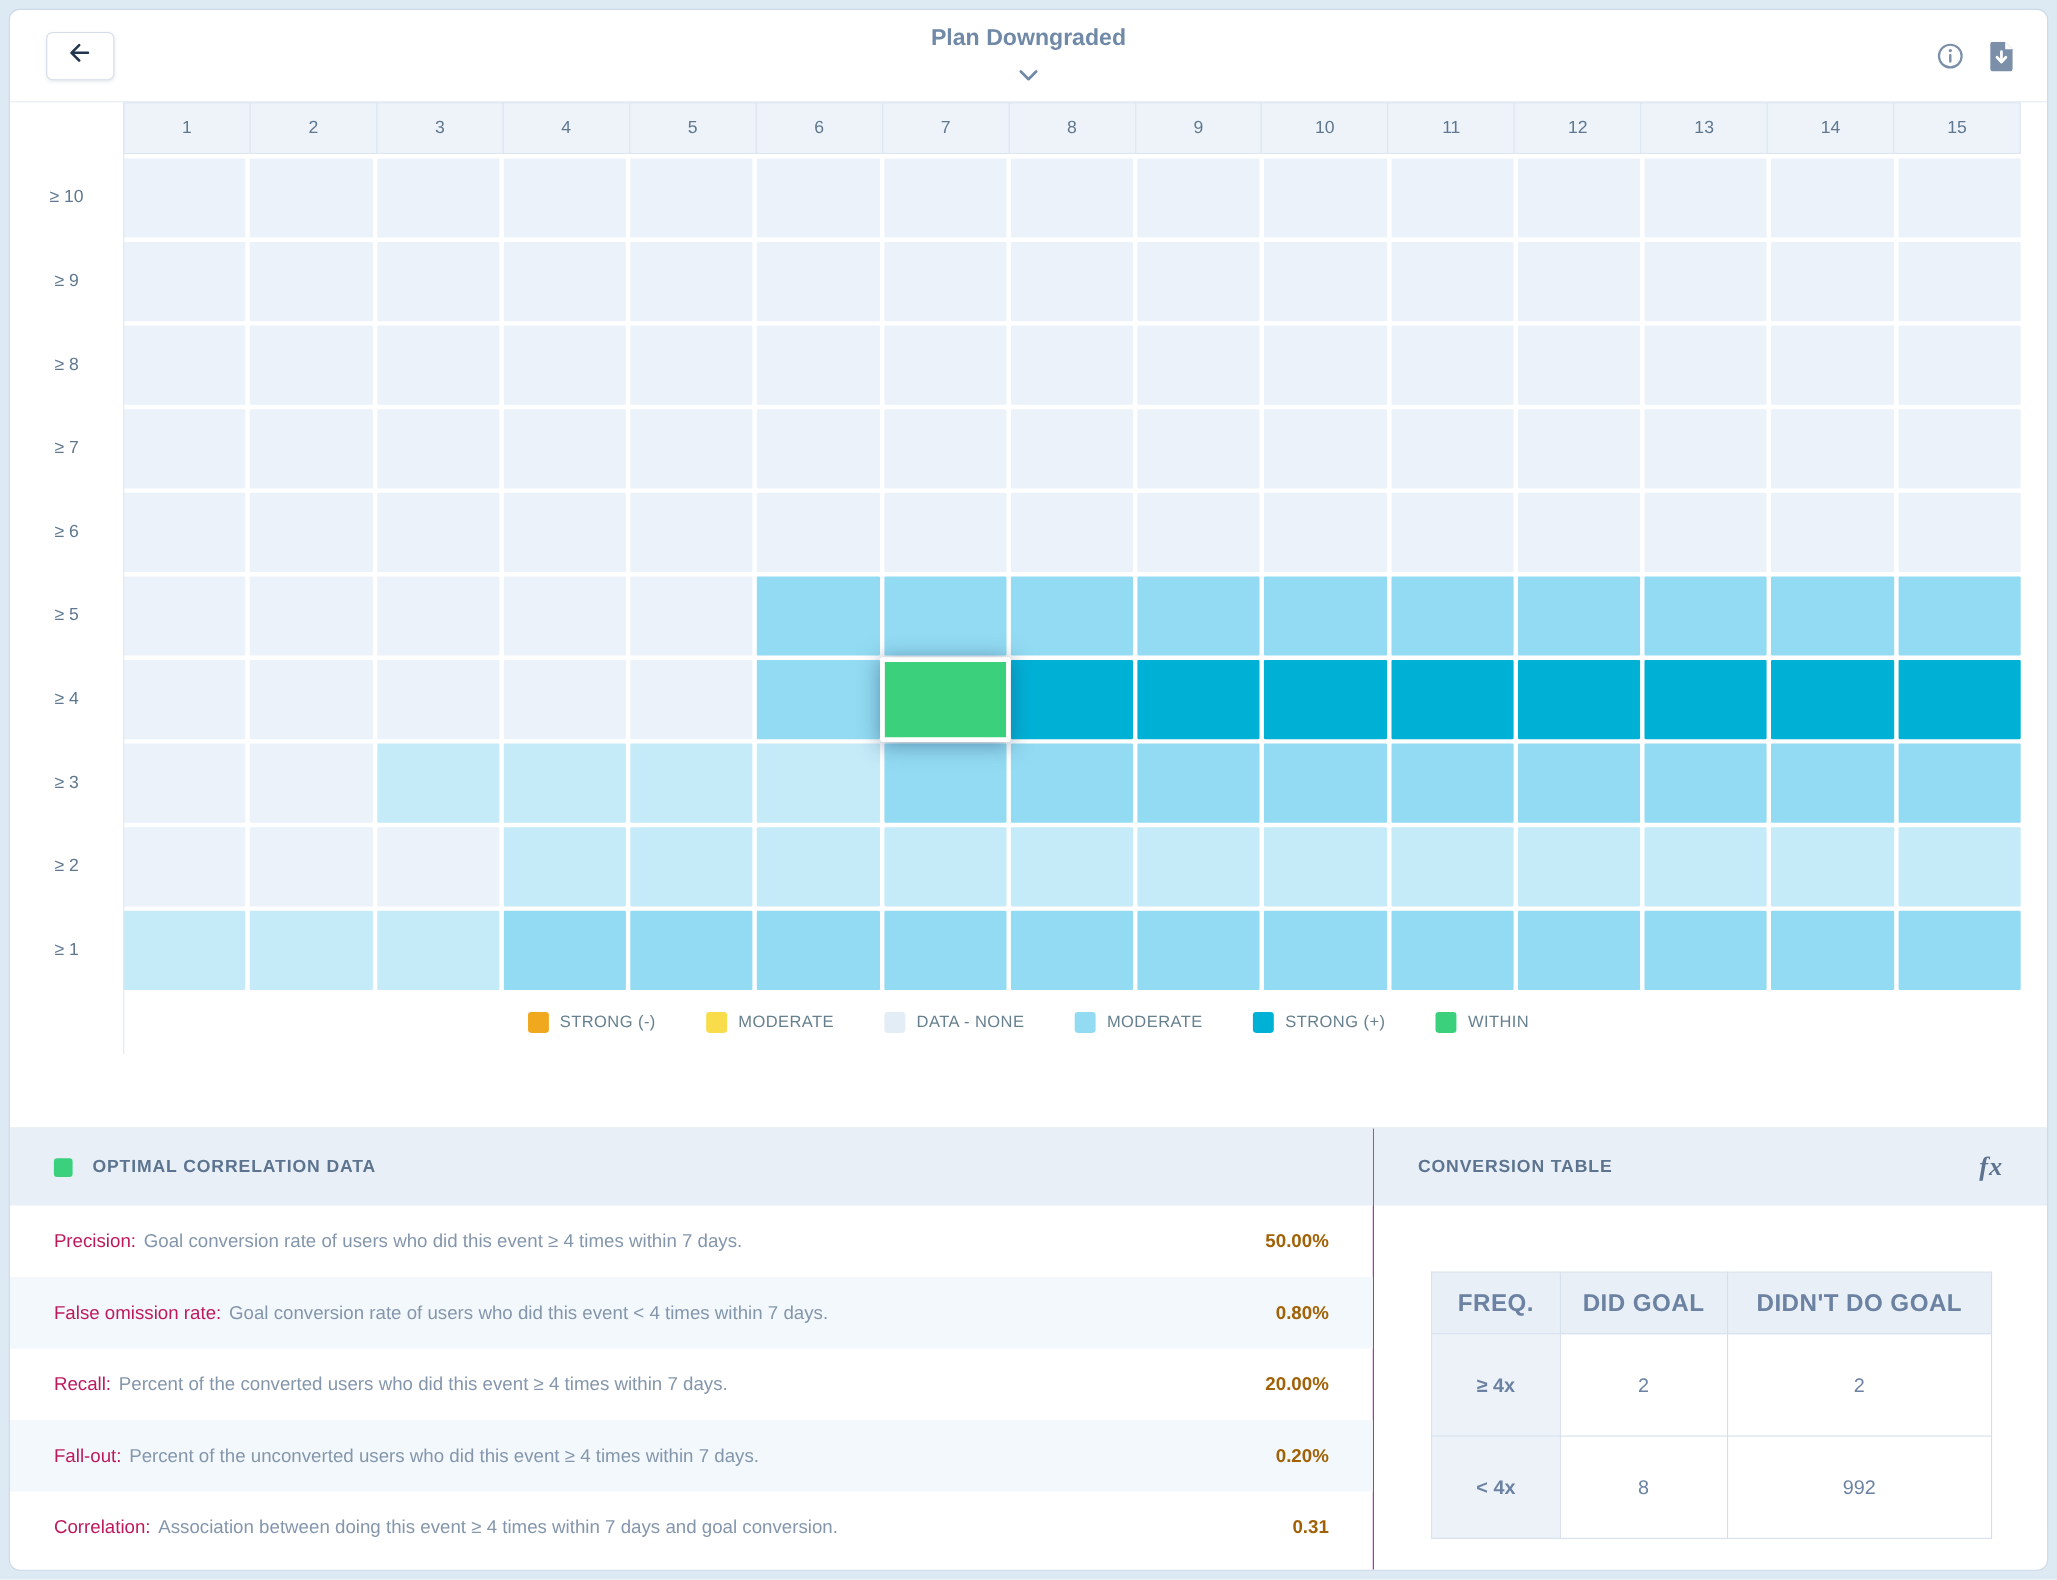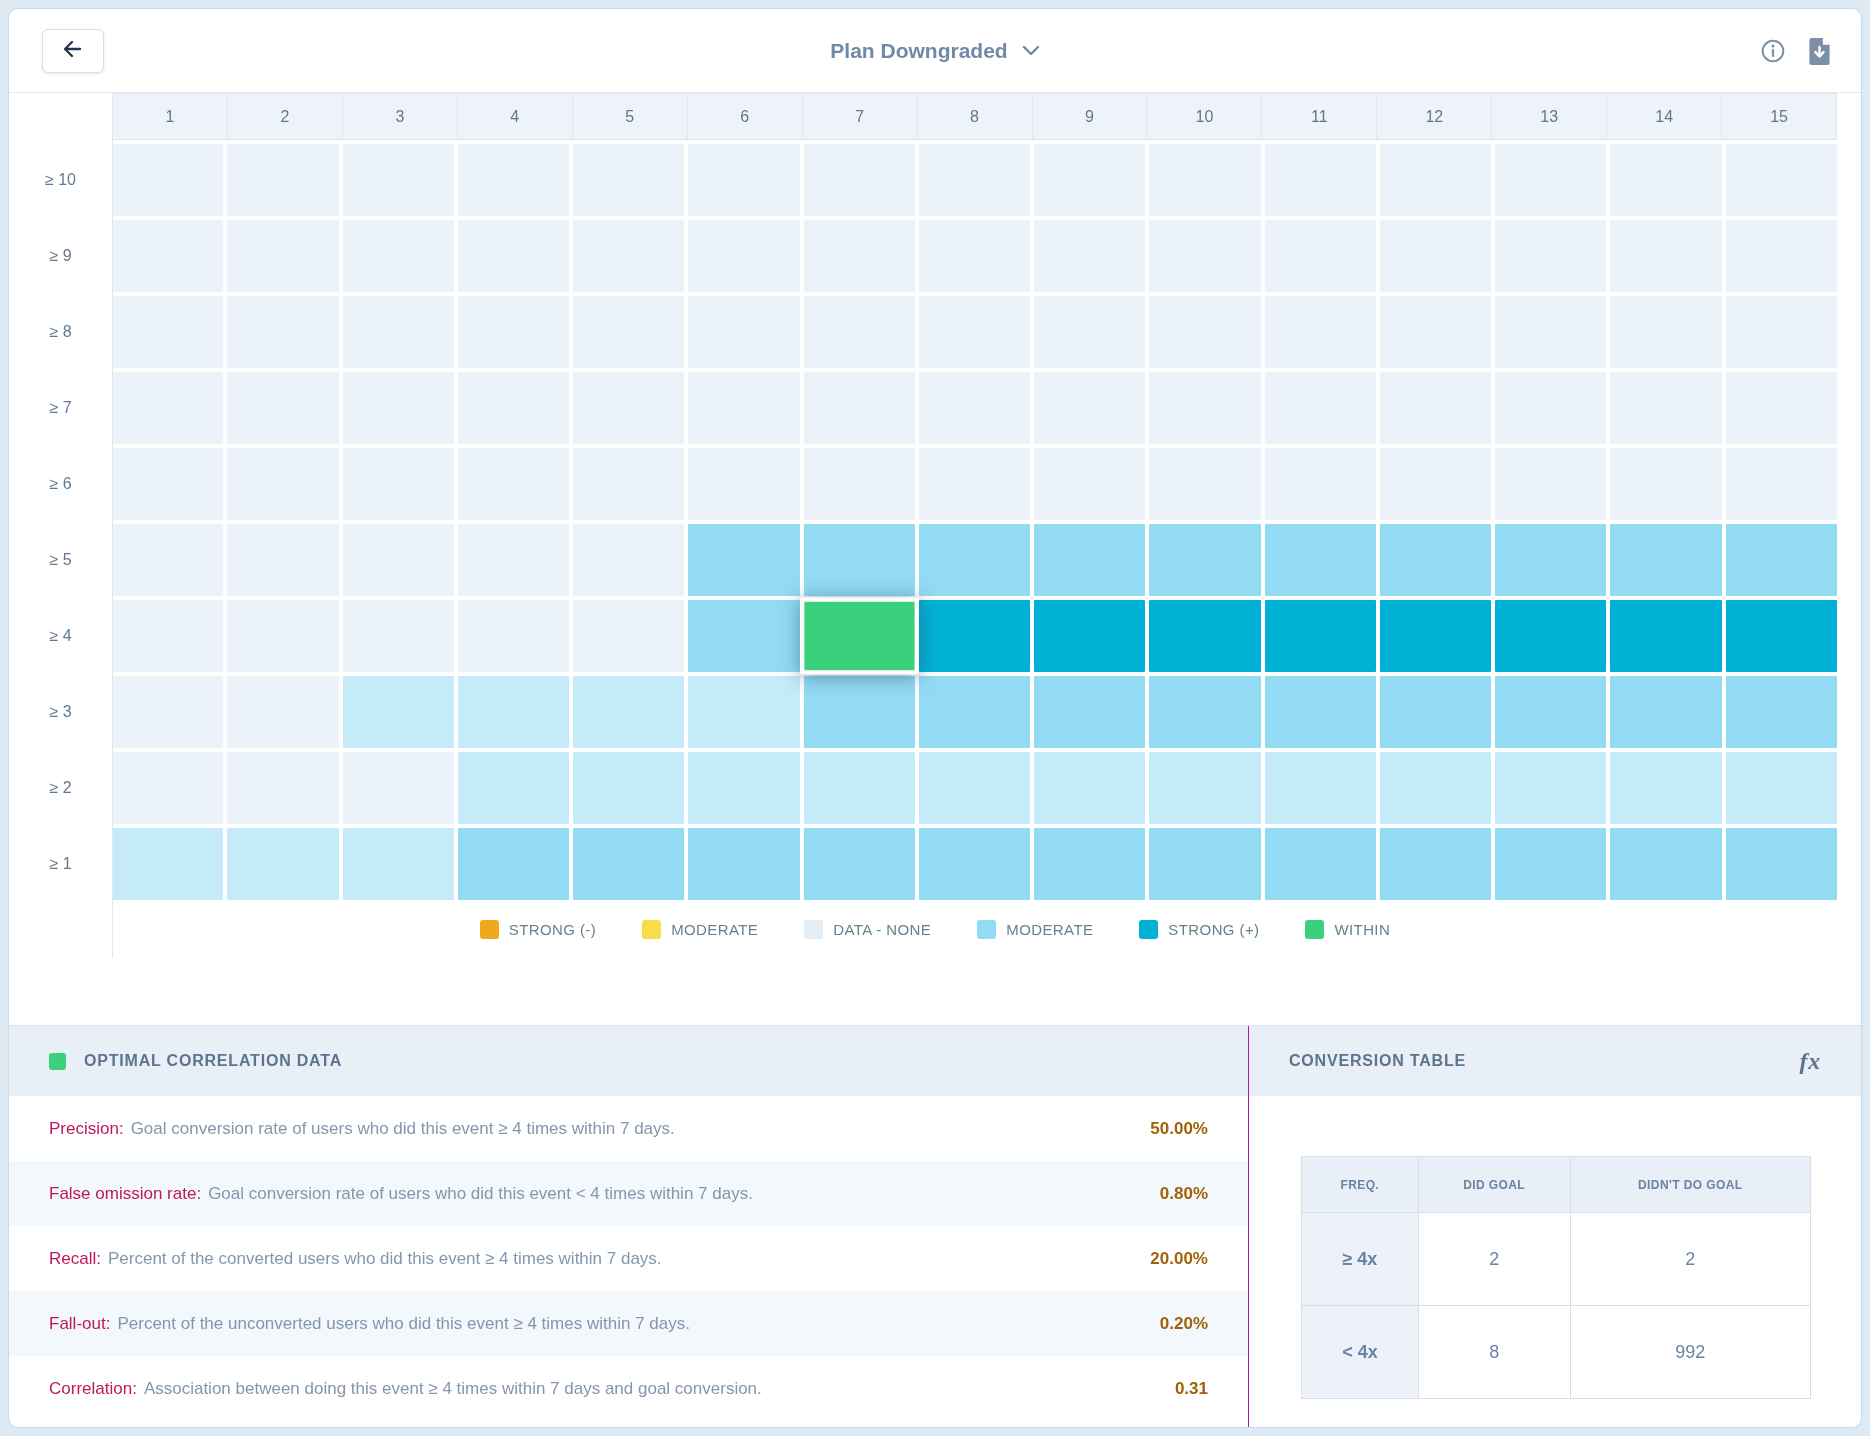--- a/index.html
+++ b/index.html
@@ -21,21 +21,21 @@
     margin-left:33px; width:62px; height:44px; background:#fff;
     border:1px solid #d5dde9; border-radius:6px;
     box-shadow:0 1px 3px rgba(40,60,90,.10);
     display:flex; align-items:center; justify-content:center; cursor:pointer;
   }
   .title-wrap {
     position:absolute; left:0; right:0; top:0; height:84px;
     display:flex; align-items:center; justify-content:center; gap:14px;
     pointer-events:none;
   }
-  .title-inner { display:flex; align-items:center; gap:14px; pointer-events:auto; cursor:pointer; }
+  .title-inner { display:flex; align-items:center; gap:14px; pointer-events:auto; cursor:pointer;flex-direction:column; }
   .page-title { font-size:21px; font-weight:bold; color:#7089a7; }
   .tool-icons { position:absolute; right:30px; top:0; height:84px; display:flex; align-items:center; gap:22px; }
   .icon-btn { cursor:pointer; display:flex; align-items:center; }
   
   .grid-wrap { position:relative; }
   .grid-top { height:58px; display:flex; align-items:center; border-bottom:1px solid #dfe7f1; }
   .freq-label { width:103px; padding-left:28px; font-weight:bold; font-size:17px; color:#61798f; letter-spacing:.3px; }
   .within-label { padding-left:26px; font-weight:bold; font-size:17px; color:#61798f; letter-spacing:.3px; }
   .col-headers { display:flex; height:47px; margin-left:103px; width:1725px; }
   .col-h {
@@ -78,21 +78,21 @@
   .panel-header .green-sq { width:17px; height:17px; border-radius:3px; margin-right:18px; }
   .fx-icon { margin-left:auto; font-family:"Liberation Serif", serif; font-style:italic; font-size:24px; color:#5c7490; cursor:pointer; }
   .metric-row { height:65px; display:flex; align-items:center; padding:0 40px; font-size:17px; }
   .metric-row.alt { background:#f3f8fc; }
   .metric-label { font-weight:normal; color:#be185d; margin-right:7px; white-space:nowrap; }
   .metric-desc { color:#8496ac; }
   .metric-value { margin-left:auto; font-weight:bold; color:#a16207; }
   
   .conv-table { margin:60px 0 0 52px; width:510px; border:1px solid #d5dfeb; border-collapse:collapse; }
   .conv-table th, .conv-table td { border:1px solid #d5dfeb; text-align:center; color:#6b82a2; }
-  .conv-table th { background:#e9eff6; height:56px; font-size:12px; font-weight:bold; letter-spacing:.4px; }
+  .conv-table th { background:#e9eff6; height:56px; font-size:22px; font-weight:bold; letter-spacing:.4px; }
   .conv-table td { height:93px; font-size:18px; background:#fff; }
   .conv-table td.freq-cell { background:#edf2f9; font-weight:bold; }
   .conv-table th.c1, .conv-table td.c1 { width:117px; }
   .conv-table th.c2, .conv-table td.c2 { width:152px; }
   .conv-table th.c3, .conv-table td.c3 { width:241px; }
 </style>
 </head>
 <body>
 
 <div class="card">

